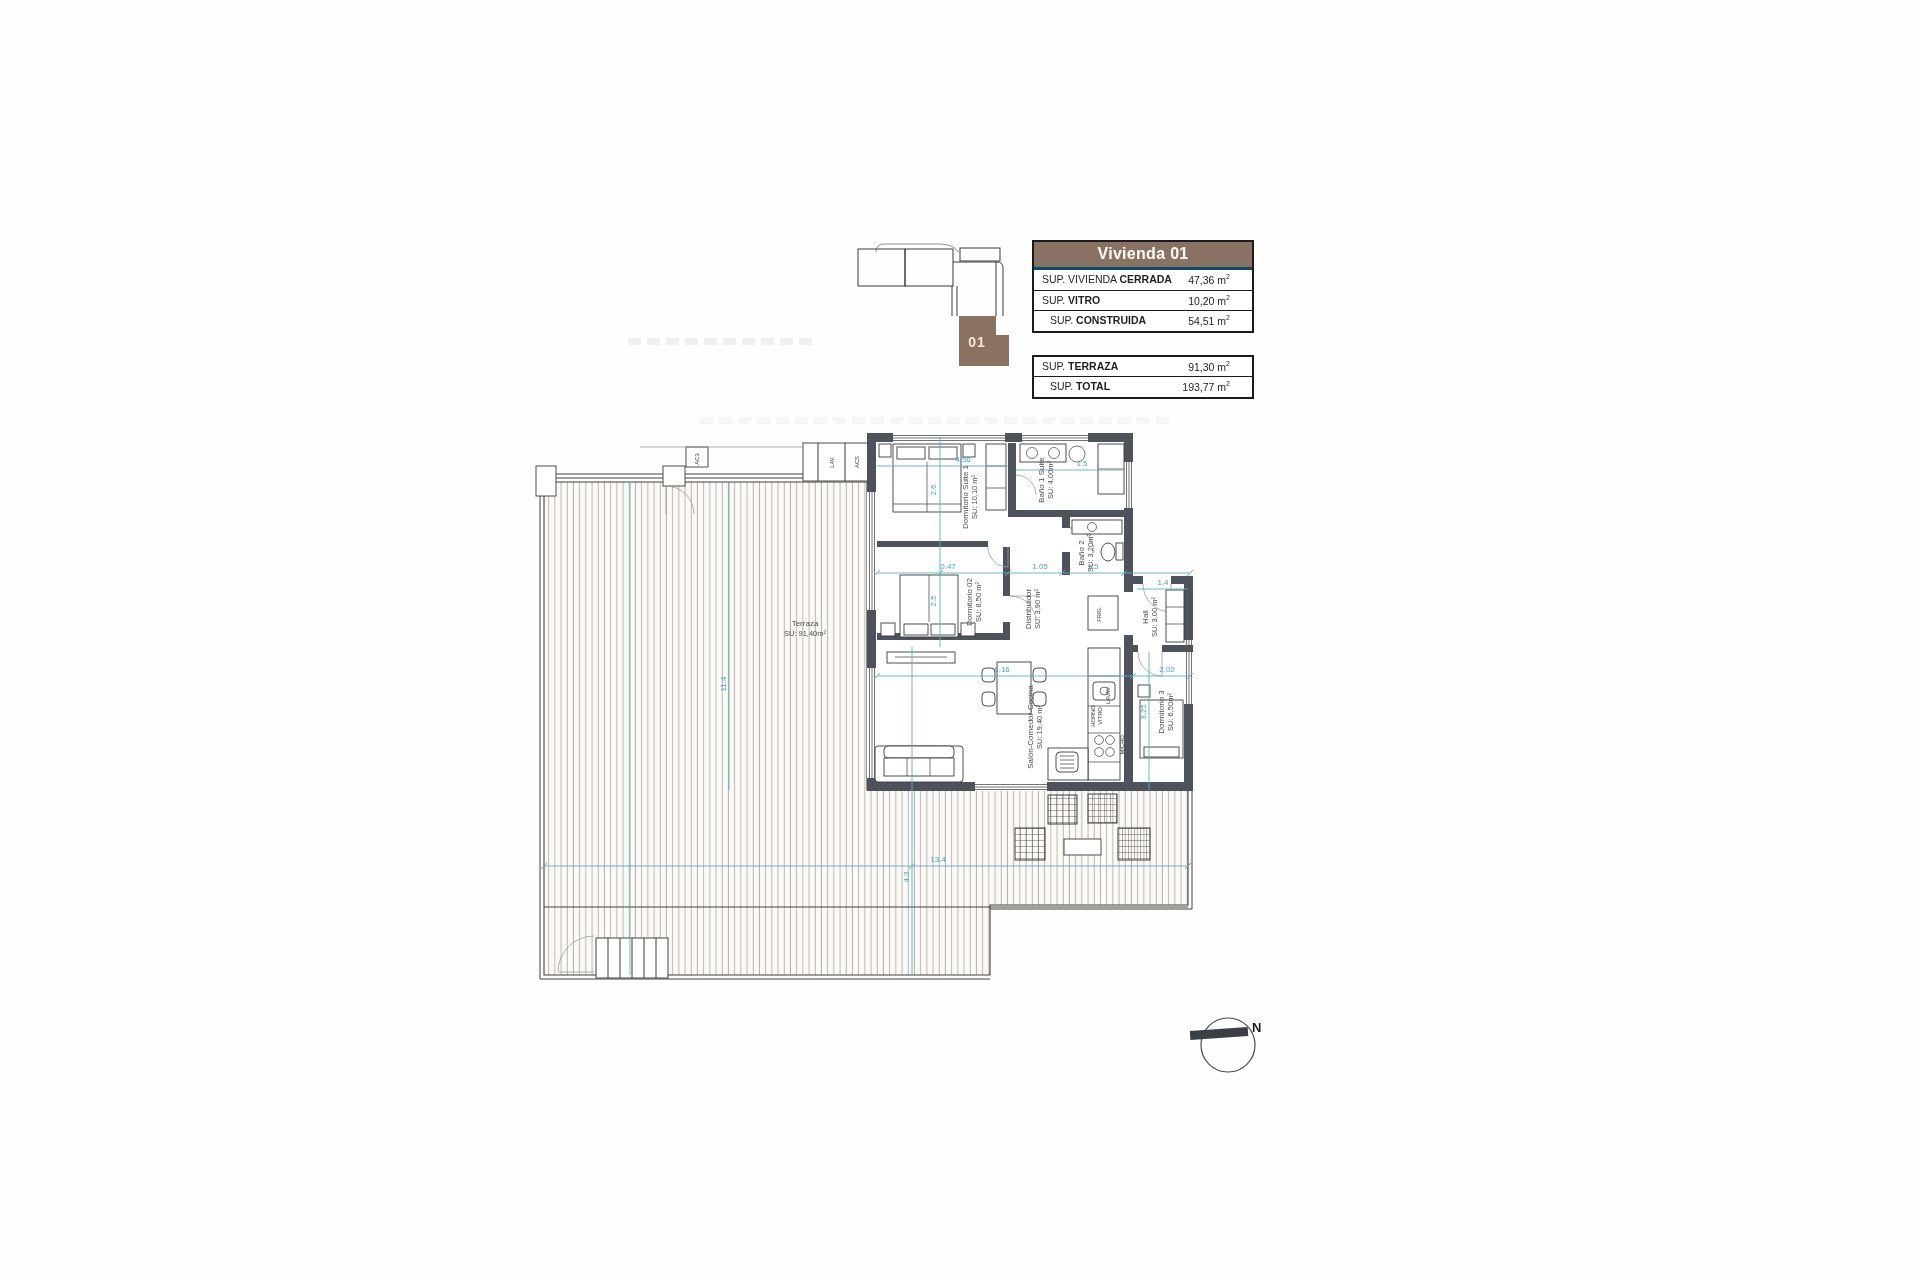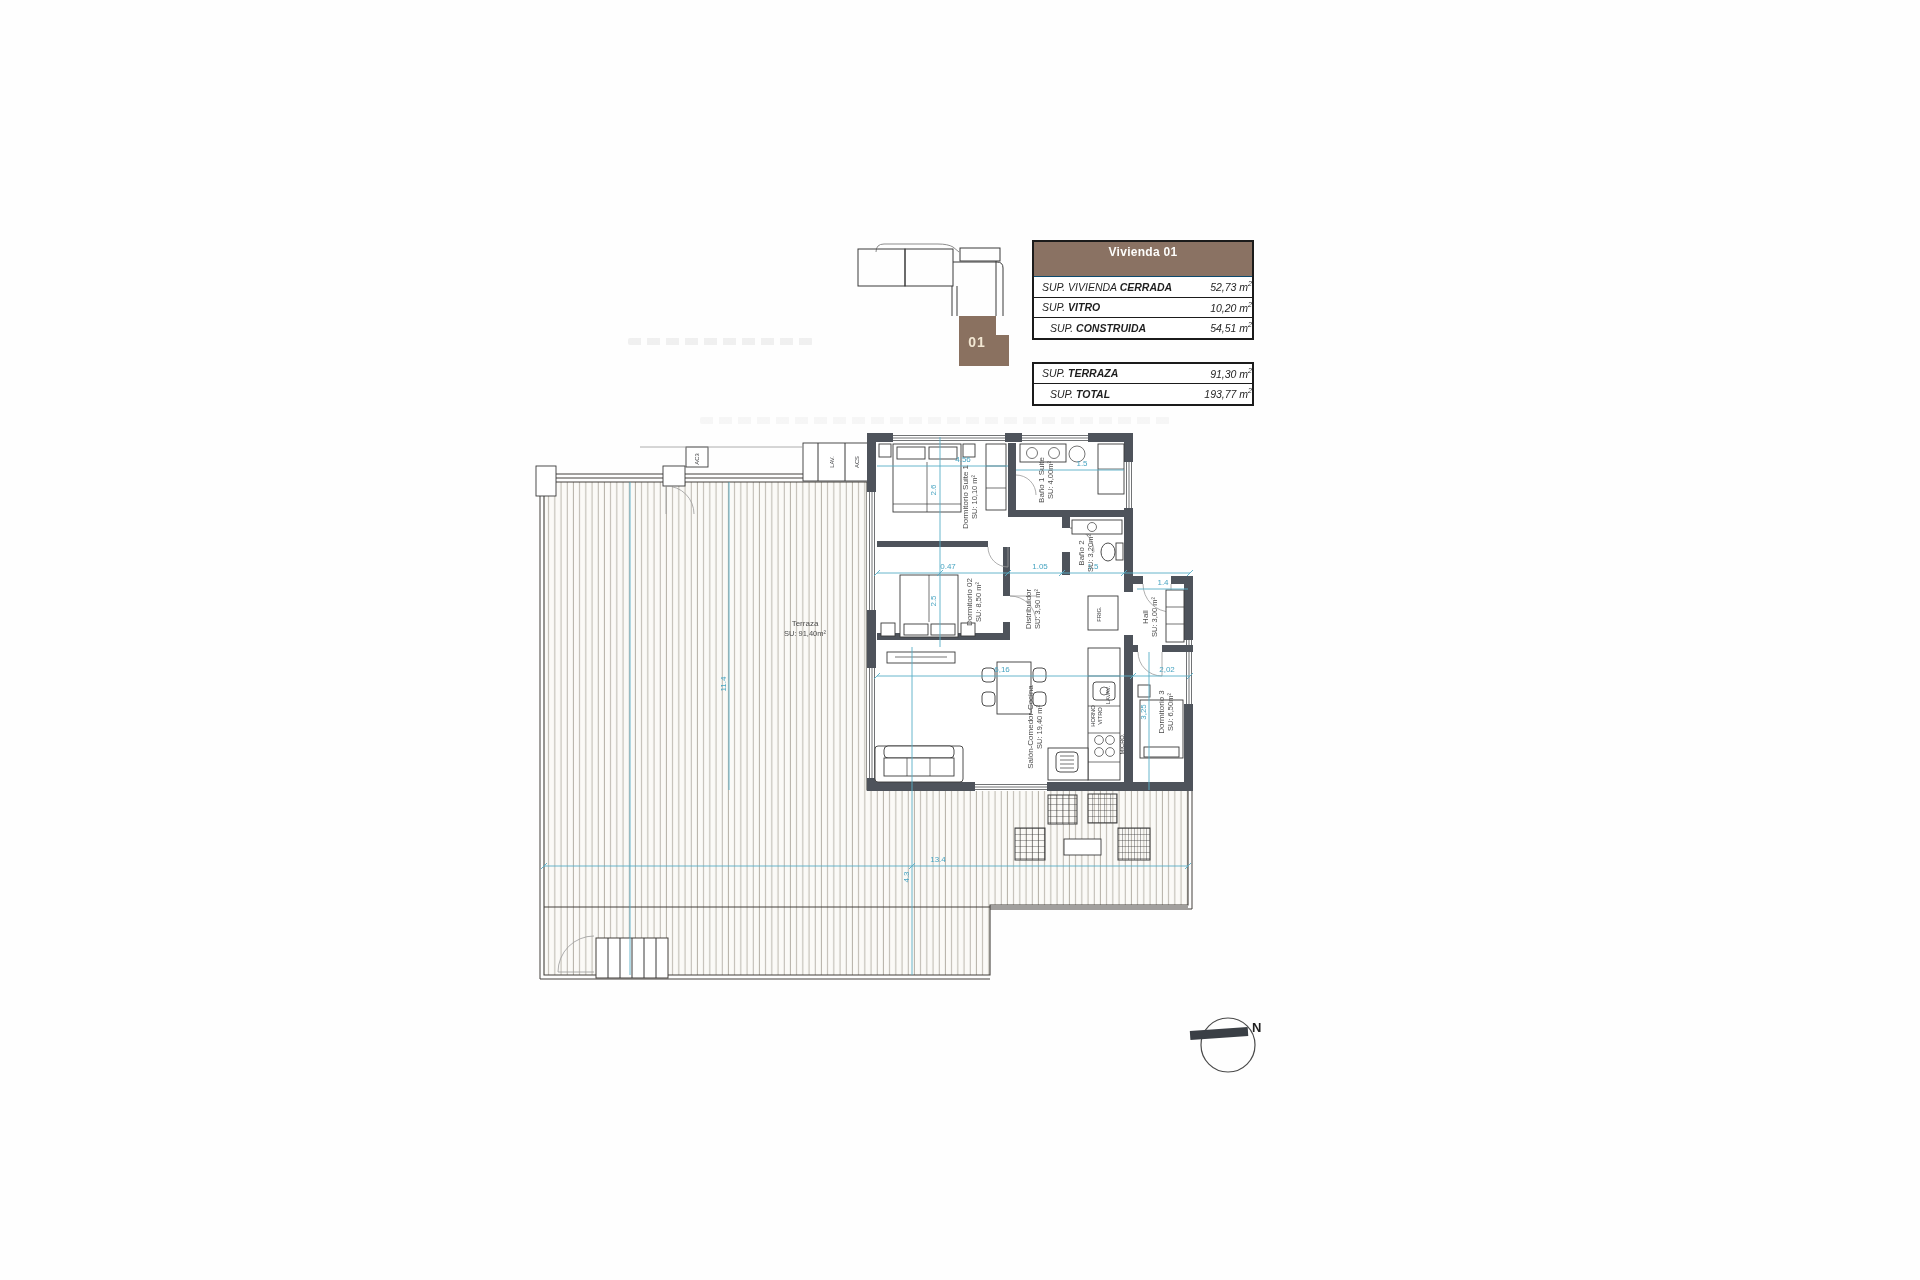--- a/index.html
+++ b/index.html
@@ -4,23 +4,23 @@
 <style>
   html,body{margin:0;padding:0;}
   body{font-family:"Liberation Sans", sans-serif; background:#ffffff;}
   .page{position:relative;width:1920px;height:1280px;background:#fefefe;overflow:hidden;}
 
   
   .tables{position:absolute;left:1032px;top:240px;width:222px;color:#1e1e1e;}
   .tbl{border:2px solid #1b1b1b;background:#fff;}
   .tbl + .tbl{margin-top:22px;}
   .tbl-header{background:#8a7263;color:#fdfdfb;text-align:center;font-weight:bold;
-              font-size:12px;padding:3px 0 17px 0;border-bottom:1px solid #0c4a6e;letter-spacing:.3px;}
-  .tbl-row{display:flex;justify-content:space-between;align-items:flex-end;
-           padding:3px 0 4px 8px;border-bottom:1.4px solid #1b1b1b;font-size:10.5px;font-style:italic;}
+              font-size:16px;padding:3px 0 4px 0;border-bottom:3px solid #0c4a6e;letter-spacing:.3px;}
+  .tbl-row{display:flex;justify-content:space-between;align-items:flex-start;
+           padding:3px 22px 4px 8px;border-bottom:1.4px solid #1b1b1b;font-size:10.5px;}
   .tbl-row:last-child{border-bottom:none;margin-left:8px;}
   .tbl-row .lbl b{font-weight:bold;}
   .tbl-row .val{white-space:nowrap;}
   .tbl-row sup{font-size:7px;}
 
   
   .wm{position:absolute;height:7px;opacity:.38;border-radius:2px;
       background:repeating-linear-gradient(90deg,#d9d9d9 0 13px,transparent 13px 19px);}
   .wm1{left:628px;top:338px;width:185px;}
   .wm2{left:700px;top:417px;width:470px;opacity:.22;}
@@ -58,21 +58,21 @@
     <path class="thin" d="M996,261 L996,316 M952,286 L952,316 M957,286 L957,316"></path>
     <polygon points="959,316 996,316 996,335 1009,335 1009,366 959,366" fill="#8a7160"></polygon>
     <text class="unitnum" x="977" y="347" text-anchor="middle">01</text>
   </svg>
 
   <div class="tables">
     <div class="tbl">
       <div class="tbl-header">Vivienda 01</div>
       <div class="tbl-row">
         <span class="lbl"><span>SUP. VIVIENDA </span><b>CERRADA</b></span>
-        <span class="val"><span>52,73 m</span><sup>2</sup></span>
+        <span class="val"><span>47,36 m</span><sup>2</sup></span>
       </div>
       <div class="tbl-row">
         <span class="lbl"><span>SUP. </span><b>VITRO</b></span>
         <span class="val"><span>10,20 m</span><sup>2</sup></span>
       </div>
       <div class="tbl-row">
         <span class="lbl"><span>SUP. </span><b>CONSTRUIDA</b></span>
         <span class="val"><span>54,51 m</span><sup>2</sup></span>
       </div>
     </div>

